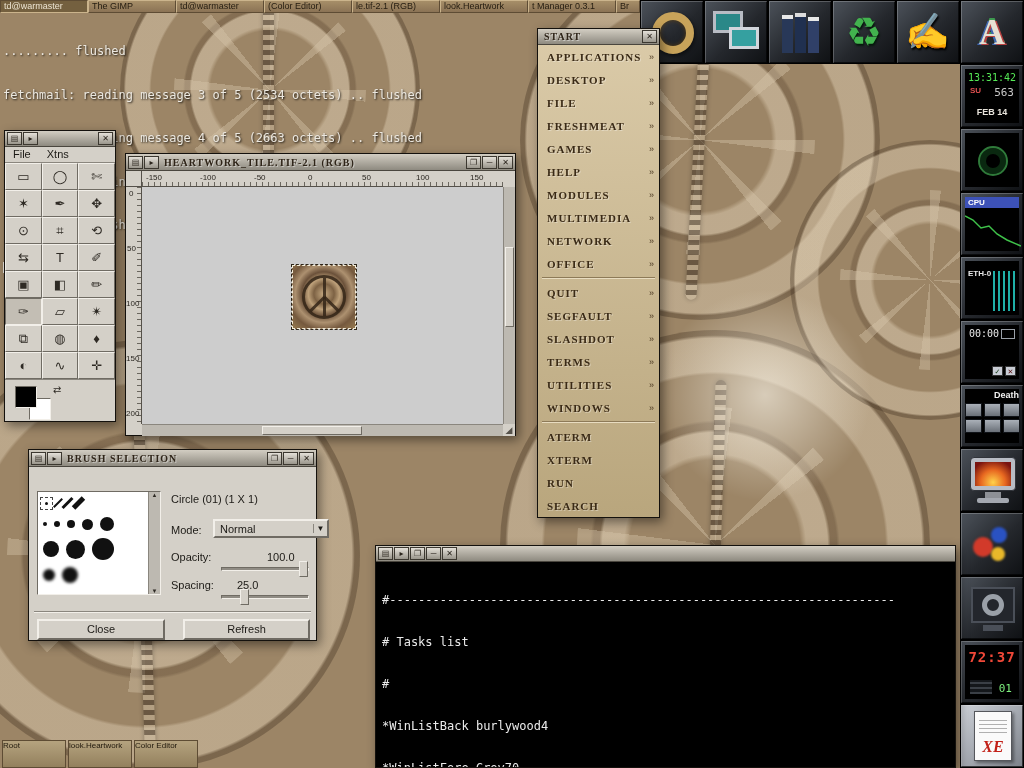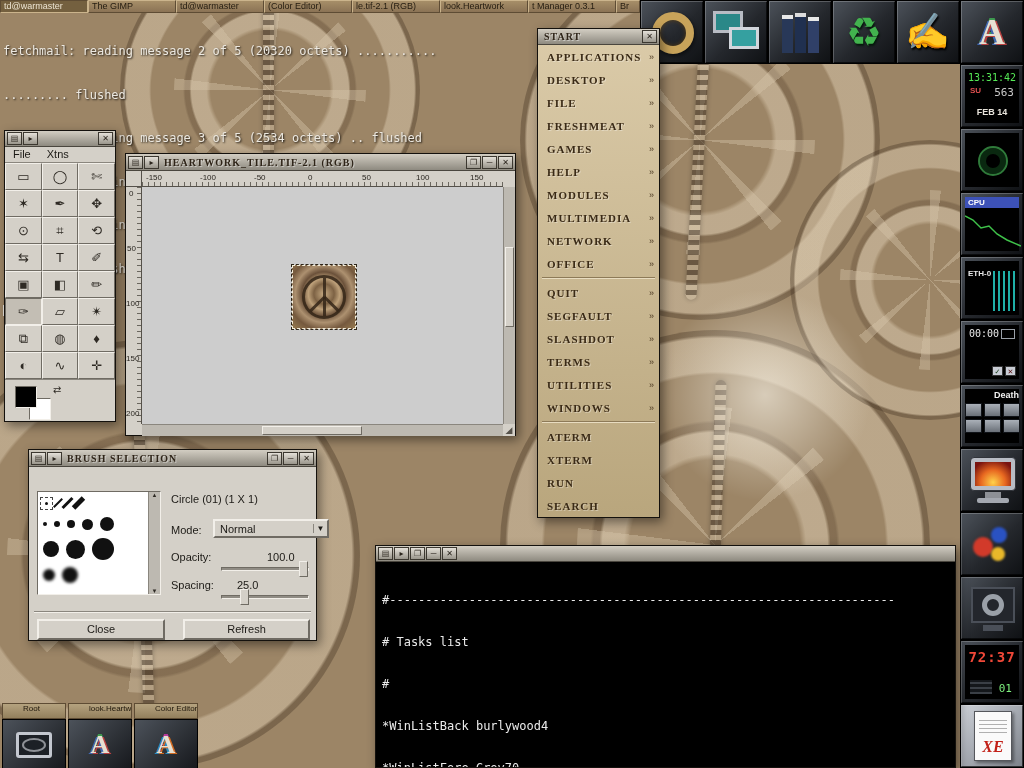--- a/index.html
+++ b/index.html
@@ -122,22 +122,22 @@
 
   
   .wtile { position:absolute; width:64px; height:64px;
     background:linear-gradient(135deg,#4c525a 0%,#24272c 55%,#0f1114 100%);
     border:1px solid #000;
     box-shadow:inset 1px 1px 0 rgba(255,255,255,.22), inset -1px -1px 0 rgba(0,0,0,.65); }
   .winner { position:absolute; inset:4px; background:#000; }
   .lcd { font-family:"DejaVu Sans Mono",monospace; }
   .pgbtn { width:17px; height:14px; background:linear-gradient(#aab0b8,#6a7078); border:1px solid #101318; }
   .mini { position:absolute; width:64px; height:64px; }
-  .mini-label { height:16px; background:linear-gradient(#b5a37f,#93805d); border:1px solid #5e4c34;
-    font-size:8px; line-height:9px; color:#20180c; padding:0 20px; overflow:hidden; white-space:nowrap; }
+  .mini-label { height:28px; background:linear-gradient(#b5a37f,#93805d); border:1px solid #5e4c34;
+    font-size:8px; line-height:9px; color:#20180c; padding:0 0; overflow:hidden; white-space:nowrap;margin-top:37px; }
   .mini-icon { height:52px; background:linear-gradient(135deg,#4c525a,#16181c); border:1px solid #000;
     display:flex; align-items:center; justify-content:center; }
   .monico { width:36px; height:26px; background:#1c2026; border:3px solid #c3c7cf; border-radius:3px; position:relative; }
   .monico:after { content:""; position:absolute; inset:3px; border:2px solid #8d9096; border-radius:50%; }
   .alogo { font-family:"Liberation Serif",serif; font-weight:bold; color:#e6e0d2;
     text-shadow:2px 1px 0 #b84040, -2px 1px 0 #4068b0, 0 -2px 0 #3e9a50; }
 </style>
 </head>
 <body>
 
@@ -169,21 +169,20 @@
   <div class="tk">The GIMP</div>
   <div class="tk">td@warmaster</div>
   <div class="tk">(Color Editor)</div>
   <div class="tk">le.tif-2.1 (RGB)</div>
   <div class="tk">look.Heartwork</div>
   <div class="tk">t Manager 0.3.1</div>
   <div class="tk last">Br</div>
 </div>
 
 <div class="abs ovl">
-  <div>fetchmail: reading message 2 of 5 (20320 octets) ...........</div>
   <div>......... flushed</div>
   <div>fetchmail: reading message 3 of 5 (2534 octets) .. flushed</div>
   <div>fetchmail: reading message 4 of 5 (2663 octets) .. flushed</div>
   <div>fetchmail: reading message 5 of 5 (22864 octets) ...........</div>
   <div>........... flushed</div>
   <div><span class="ovl-cursor"></span></div>
 </div>
 
 <div class="wtile" style="left:640px;top:0">
   <div style="position:absolute;left:11px;top:11px;width:42px;height:42px;border-radius:50%;border:8px solid #c8a35a;box-shadow:inset 0 0 4px #5a3e14,1px 2px 4px rgba(0,0,0,.6)"></div>

